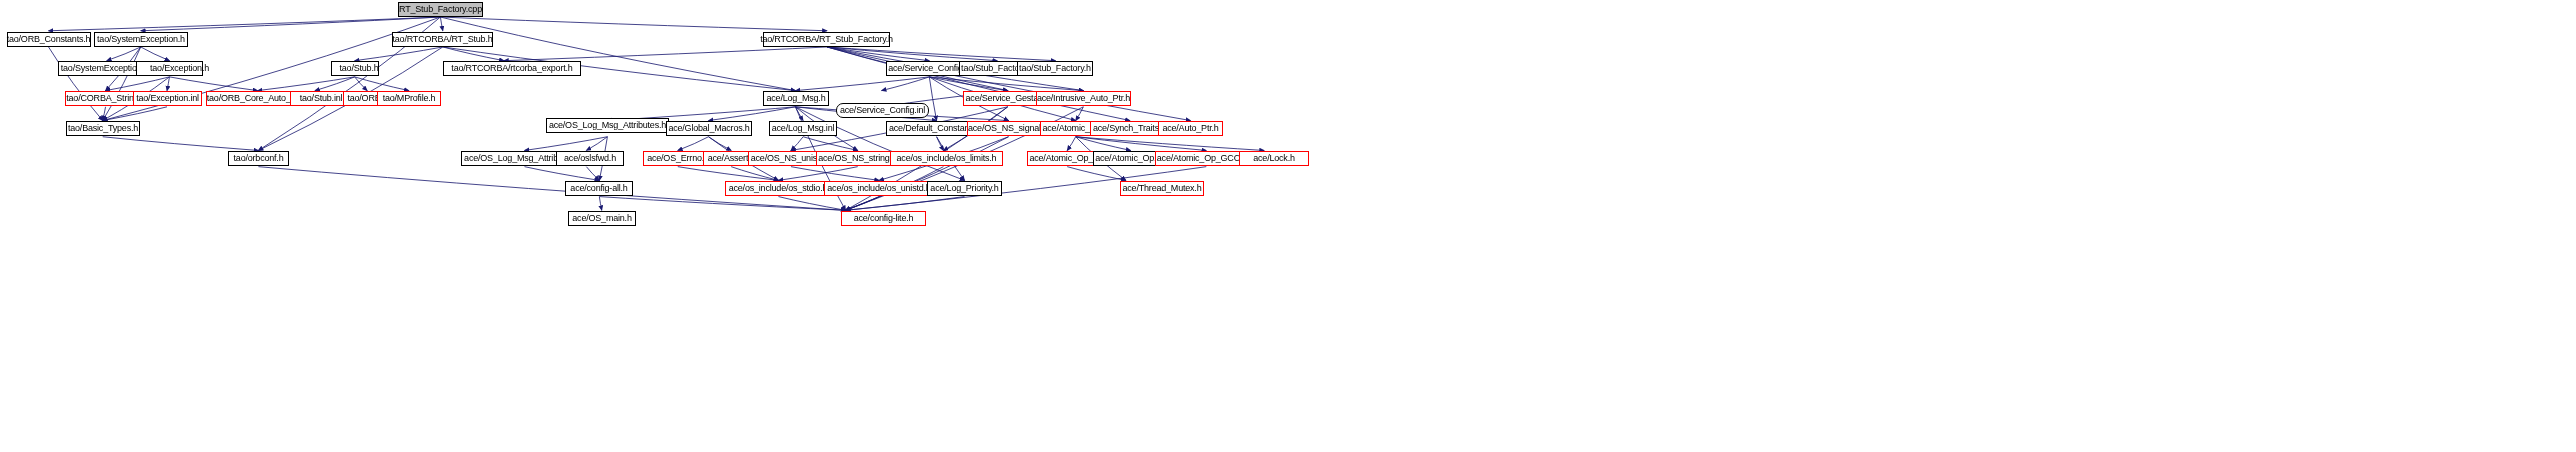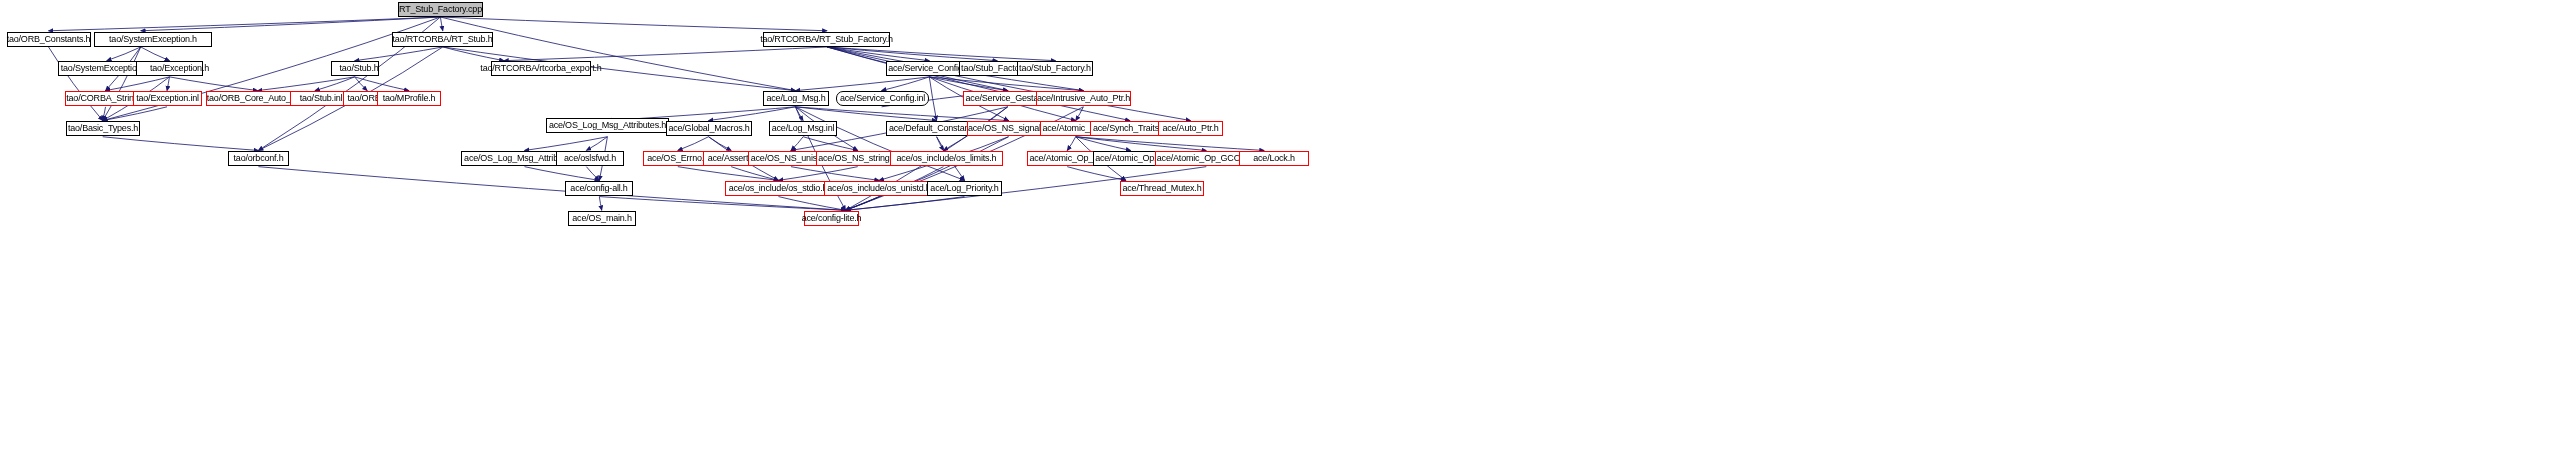--- a/index.html
+++ b/index.html
@@ -132,39 +132,39 @@
         <path d="M725,206 Q731.72,214.5 741,223" fill="none" stroke="#191970" stroke-width="1" marker-end="url(#arrow)"></path>
       </g>
   </svg>
   <div id="nodes">
       <div class="node root" style="left: 398px; top: 1.6px; width: 85px;">
         <span>RT_Stub_Factory.cpp</span>
       </div>
       <div class="node" style="left: 6.5px; top: 32px; width: 84px;">
         <span>tao/ORB_Constants.h</span>
       </div>
-      <div class="node" style="left: 94px; top: 32px; width: 118px;">
+      <div class="node" style="left: 94px; top: 32px; width: 94px;">
         <span>tao/SystemException.h</span>
       </div>
       <div class="node" style="left: 392px; top: 32px; width: 101px;">
         <span>tao/RTCORBA/RT_Stub.h</span>
       </div>
       <div class="node" style="left: 763px; top: 32px; width: 127px;">
         <span>tao/RTCORBA/RT_Stub_Factory.h</span>
       </div>
       <div class="node" style="left: 58px; top: 61px; width: 97px;">
         <span>tao/SystemException.inl</span>
       </div>
       <div class="node" style="left: 136px; top: 61px; width: 67px; padding-left: 20px;">
         <span>tao/Exception.h</span>
       </div>
       <div class="node" style="left: 331px; top: 61px; width: 48px; padding-left: 8px;">
         <span>tao/Stub.h</span>
       </div>
-      <div class="node" style="left: 443px; top: 61px; width: 100px; margin-left: 48px;">
+      <div class="node" style="left: 443px; top: 61px; width: 138px;">
         <span>tao/RTCORBA/rtcorba_export.h</span>
       </div>
       <div class="node" style="left: 886px; top: 61px; width: 86px;">
         <span>ace/Service_Config.h</span>
       </div>
       <div class="node" style="left: 959px; top: 61px; width: 76px;">
         <span>tao/Stub_Factory.h</span>
       </div>
       <div class="node" style="left: 1017px; top: 61px; width: 76px;">
         <span>tao/Stub_Factory.h</span>
@@ -183,21 +183,21 @@
       </div>
       <div class="node red" style="left: 343px; top: 91px; width: 49px;">
         <span>tao/ORB.h</span>
       </div>
       <div class="node red" style="left: 377px; top: 91px; width: 64px;">
         <span>tao/MProfile.h</span>
       </div>
       <div class="node" style="left: 763px; top: 91px; width: 66px;">
         <span>ace/Log_Msg.h</span>
       </div>
-      <div class="node" style="left: 836px; top: 91px; width: 93px; border-radius: 7px;">
+      <div class="node" style="left: 836px; top: 103px; width: 93px; border-radius: 7px;">
         <span>ace/Service_Config.inl</span>
       </div>
       <div class="node red" style="left: 963px; top: 91px; width: 89px;">
         <span>ace/Service_Gestalt.h</span>
       </div>
       <div class="node red" style="left: 1036px; top: 91px; width: 95px;">
         <span>ace/Intrusive_Auto_Ptr.h</span>
       </div>
       <div class="node" style="left: 66px; top: 121px; width: 74px; text-align: right;">
         <span>tao/Basic_Types.h</span>
@@ -270,21 +270,21 @@
       </div>
       <div class="node red" style="left: 824px; top: 181px; width: 110px;">
         <span>ace/os_include/os_unistd.h</span>
       </div>
       <div class="node" style="left: 927px; top: 181px; width: 75px;">
         <span>ace/Log_Priority.h</span>
       </div>
       <div class="node red" style="left: 1084px; top: 181px; width: 84px; margin-left: 36px;">
         <span>ace/Thread_Mutex.h</span>
       </div>
-      <div class="node red" style="left: 804px; top: 211px; width: 55px;">
+      <div class="node red" style="left: 841px; top: 211px; width: 85px;">
         <span>ace/config-lite.h</span>
       </div>
       <div class="node" style="left: 568px; top: 211px; width: 68px;">
         <span>ace/OS_main.h</span>
       </div>
     </div>
 </div>
 
 
 </body></html>

